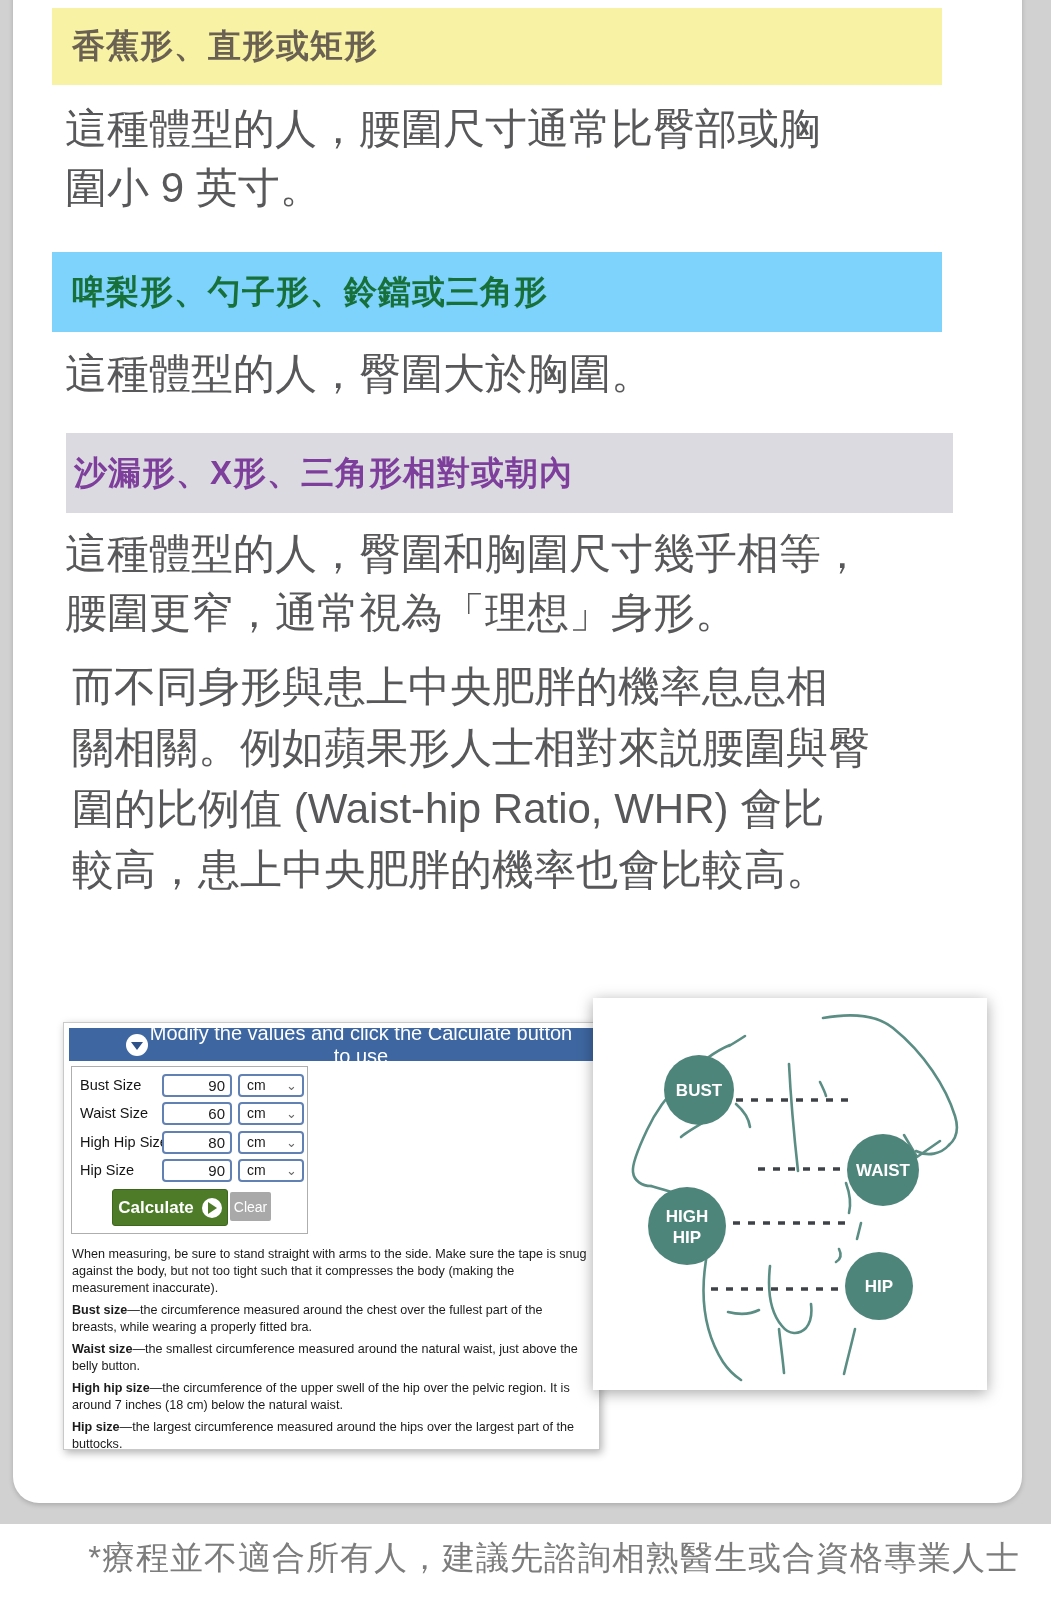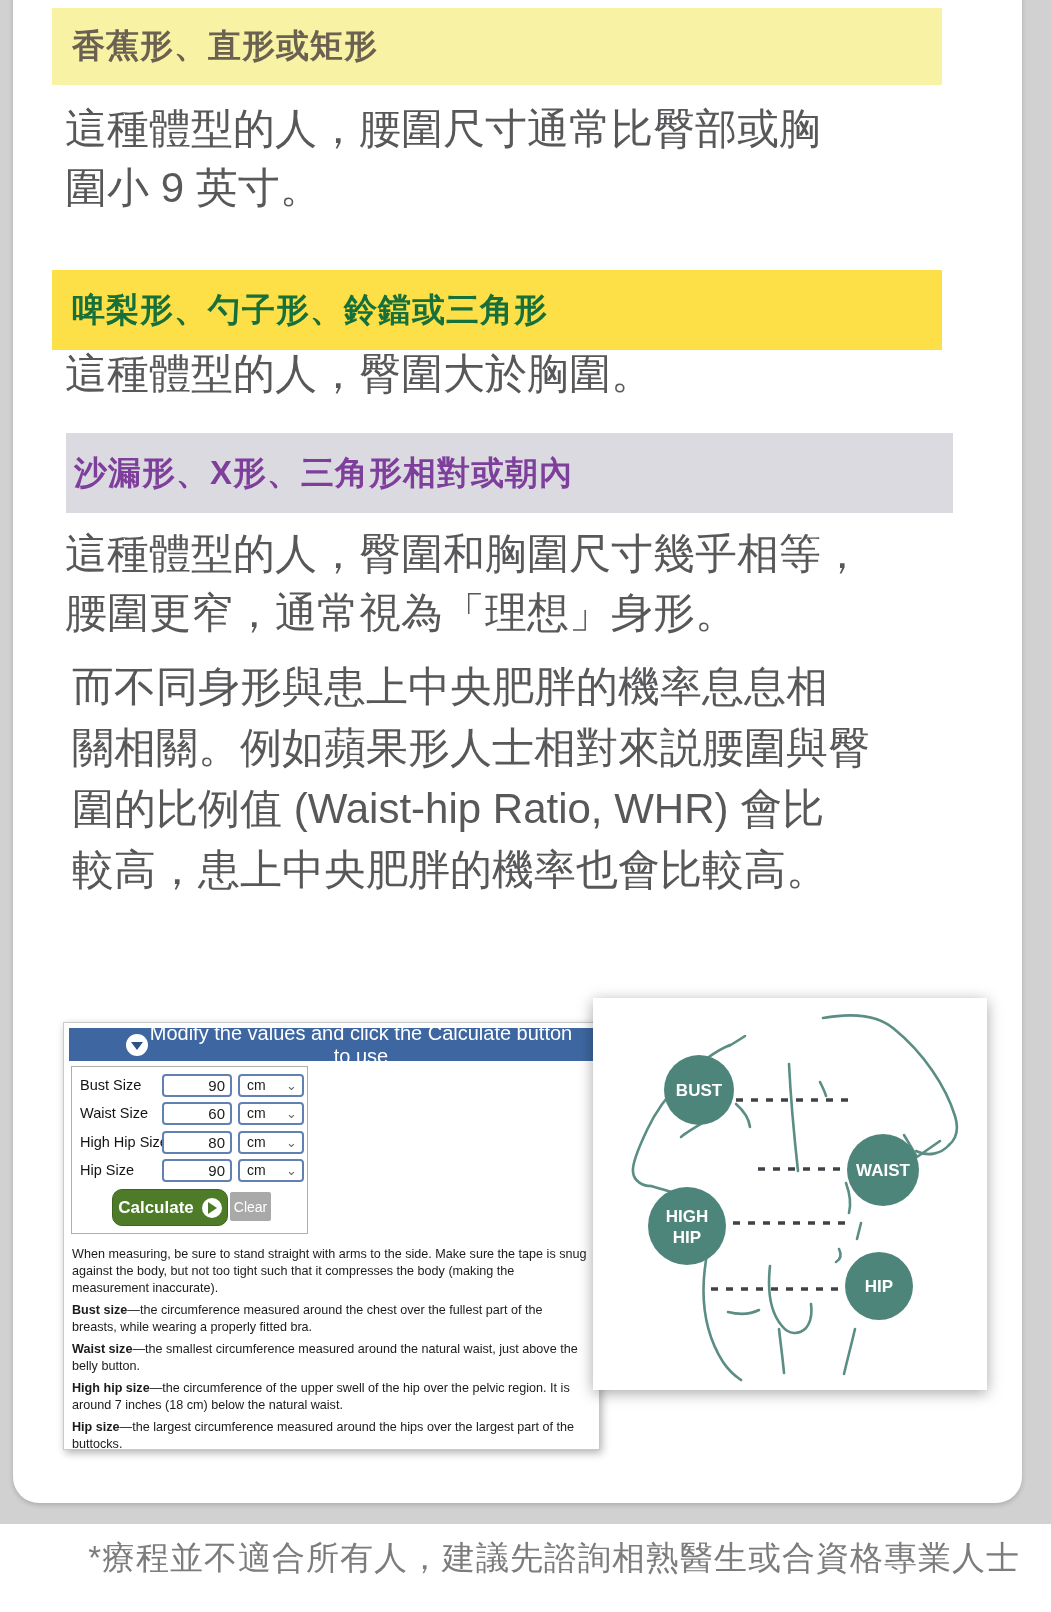--- a/index.html
+++ b/index.html
@@ -8,21 +8,21 @@
 
   
   .frame { position:absolute; left:0; top:0; width:1051px; height:1524px; background:#d1d1d1; }
   .sheet { position:absolute; left:13px; top:-40px; width:1009px; height:1543px;
            background:#ffffff; border-radius:0 0 26px 26px; box-shadow:0 2px 5px rgba(0,0,0,0.18); }
 
   
   .hl { position:absolute; left:52px; width:890px; display:flex; align-items:center;
         font-weight:bold; font-size:33px; padding-left:20px; box-sizing:border-box; letter-spacing:1px; }
   .hl-yellow { top:8px;   height:77px; background:#f8f3a4; color:#6b6152; }
-  .hl-green  { top:252px; height:80px; background:#fde047; color:#17703a;margin-top:18px; }
+  .hl-green  { top:252px; height:80px; background:#7dd3fc; color:#17703a; }
   .hl-purple { top:433px; left:66px; width:887px; height:80px; background:#dcdae1; color:#7d3f9b; padding-left:8px; }
 
   
   .body-text { position:absolute; left:65px; font-size:42px; line-height:59px; color:#58585a; }
   .bt-1 { top:99px; }
   .bt-2 { top:344px; }
   .bt-3 { top:524px; }
   .bt-para { top:656px; left:72px; line-height:61px; }
 
   
@@ -43,21 +43,21 @@
   .calc-label { position:absolute; left:8px; top:0; line-height:23px; font-size:14.5px; color:#141414; white-space:nowrap; }
   .calc-input { position:absolute; left:90px; top:0; width:70px; height:23px; box-sizing:border-box;
                 border:2px solid #6181b3; border-radius:4px; background:#fff; font-size:15px; color:#1a1a1a;
                 text-align:right; line-height:19px; padding-right:5px; }
   .calc-select { position:absolute; left:166px; top:0; width:66px; height:23px; box-sizing:border-box;
                  border:2px solid #6181b3; border-radius:4px; background:#fff; display:flex; align-items:center; }
   .calc-select .unit { font-size:14px; color:#1a1a1a; padding-left:7px; flex:1; line-height:19px; }
   .calc-select .chev { font-size:13px; color:#666; padding-right:5px; line-height:16px; }
 
   .calc-btn { position:absolute; left:40px; top:122px; width:114px; height:35px; background:#4d7b27;
-              border:1px solid #3f661f; border-radius:10px; display:flex; align-items:center; justify-content:center;
+              border:1px solid #3f661f; border-radius:3px; display:flex; align-items:center; justify-content:center;
               color:#ffffff; font-weight:bold; font-size:17px; }
   .calc-btn .go { width:20px; height:20px; background:#ffffff; border-radius:50%; margin-left:8px;
                   display:flex; align-items:center; justify-content:center; }
   .calc-btn .go .play { width:0; height:0; border-top:6px solid transparent; border-bottom:6px solid transparent;
                         border-left:9px solid #4d7b27; margin-left:2px; }
   .clear-btn { position:absolute; left:158px; top:125px; width:41px; height:29px; background:#a9a9a9;
                border-radius:2px; color:#ffffff; font-size:14px; display:flex; align-items:center; justify-content:center; }
 
   .calc-notes { position:absolute; left:8px; top:223px; width:516px; font-size:12.6px; line-height:17px; color:#1b1b1b; }
   .calc-notes p { margin:0 0 5px 0; }

